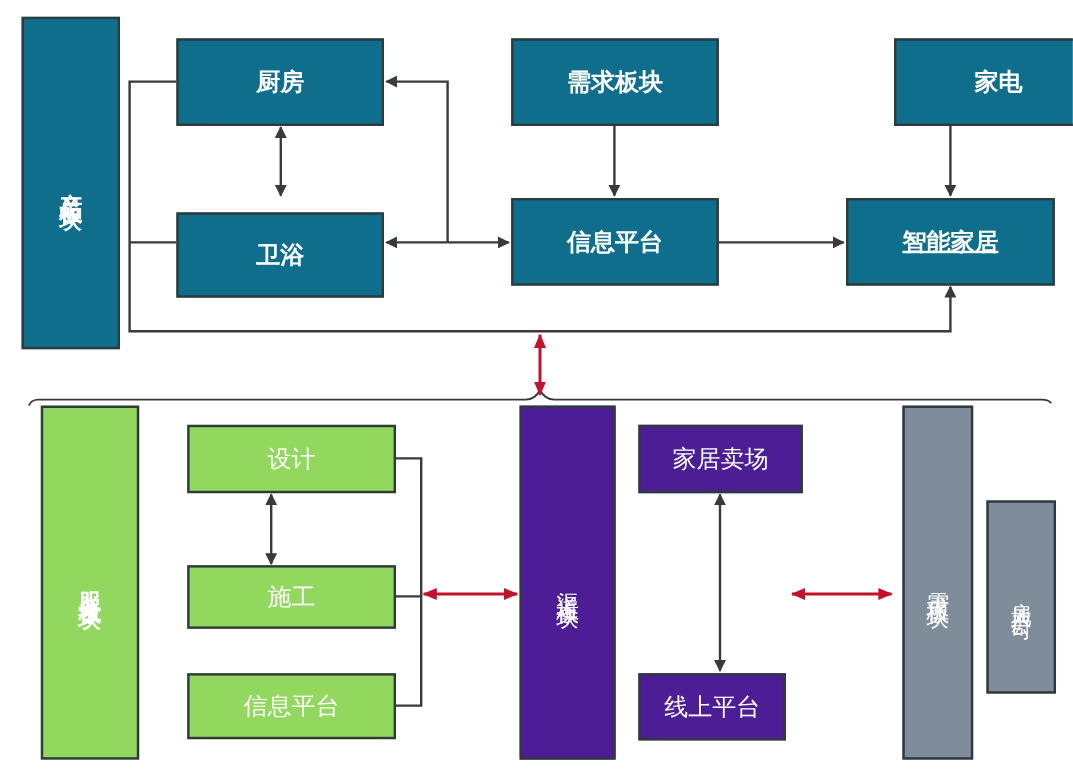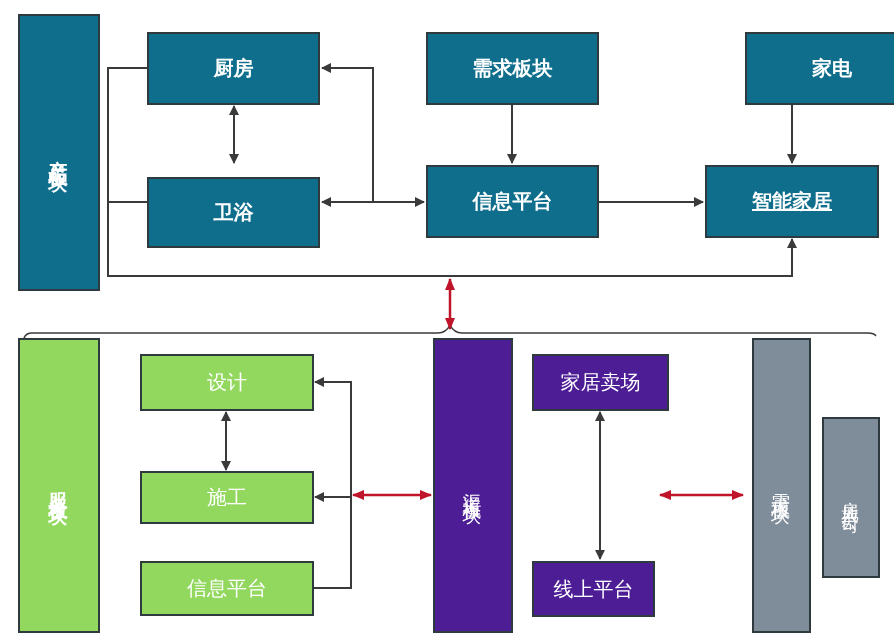--- a/index.html
+++ b/index.html
@@ -2,21 +2,21 @@
 <html><head>
 <meta charset="utf-8">
 <style>
   html, body { margin: 0; padding: 0; background: #ffffff; }
   body { width: 894px; height: 642px; position: relative; overflow: hidden;
          font-family: "DejaVu Sans", "Liberation Sans", sans-serif; }
   .box { position: absolute; box-sizing: border-box; border: 2px solid #2f3a3f;
          color: #ffffff; display: flex; align-items: center; justify-content: center;
          font-weight: bold; font-size: 20px; }
   .teal { background: #0f6e8c; }
-  .green { background: #92d85f; font-weight: normal; }
+  .green { background: #92d85f; font-weight: normal; margin-left: 16px; }
   .orange { background: #4c1d95; font-weight: normal; }
   .gray { background: #7f8c9a; font-weight: normal; }
   .vert { writing-mode: vertical-rl; text-orientation: upright; letter-spacing: 4px; font-size: 19px; font-weight: bold; }
   .vert.light { font-weight: normal; }
   svg.wires { position: absolute; left: 0; top: 0; }
 </style>
 </head>
 <body>
 
 <svg class="wires" width="894" height="642">

